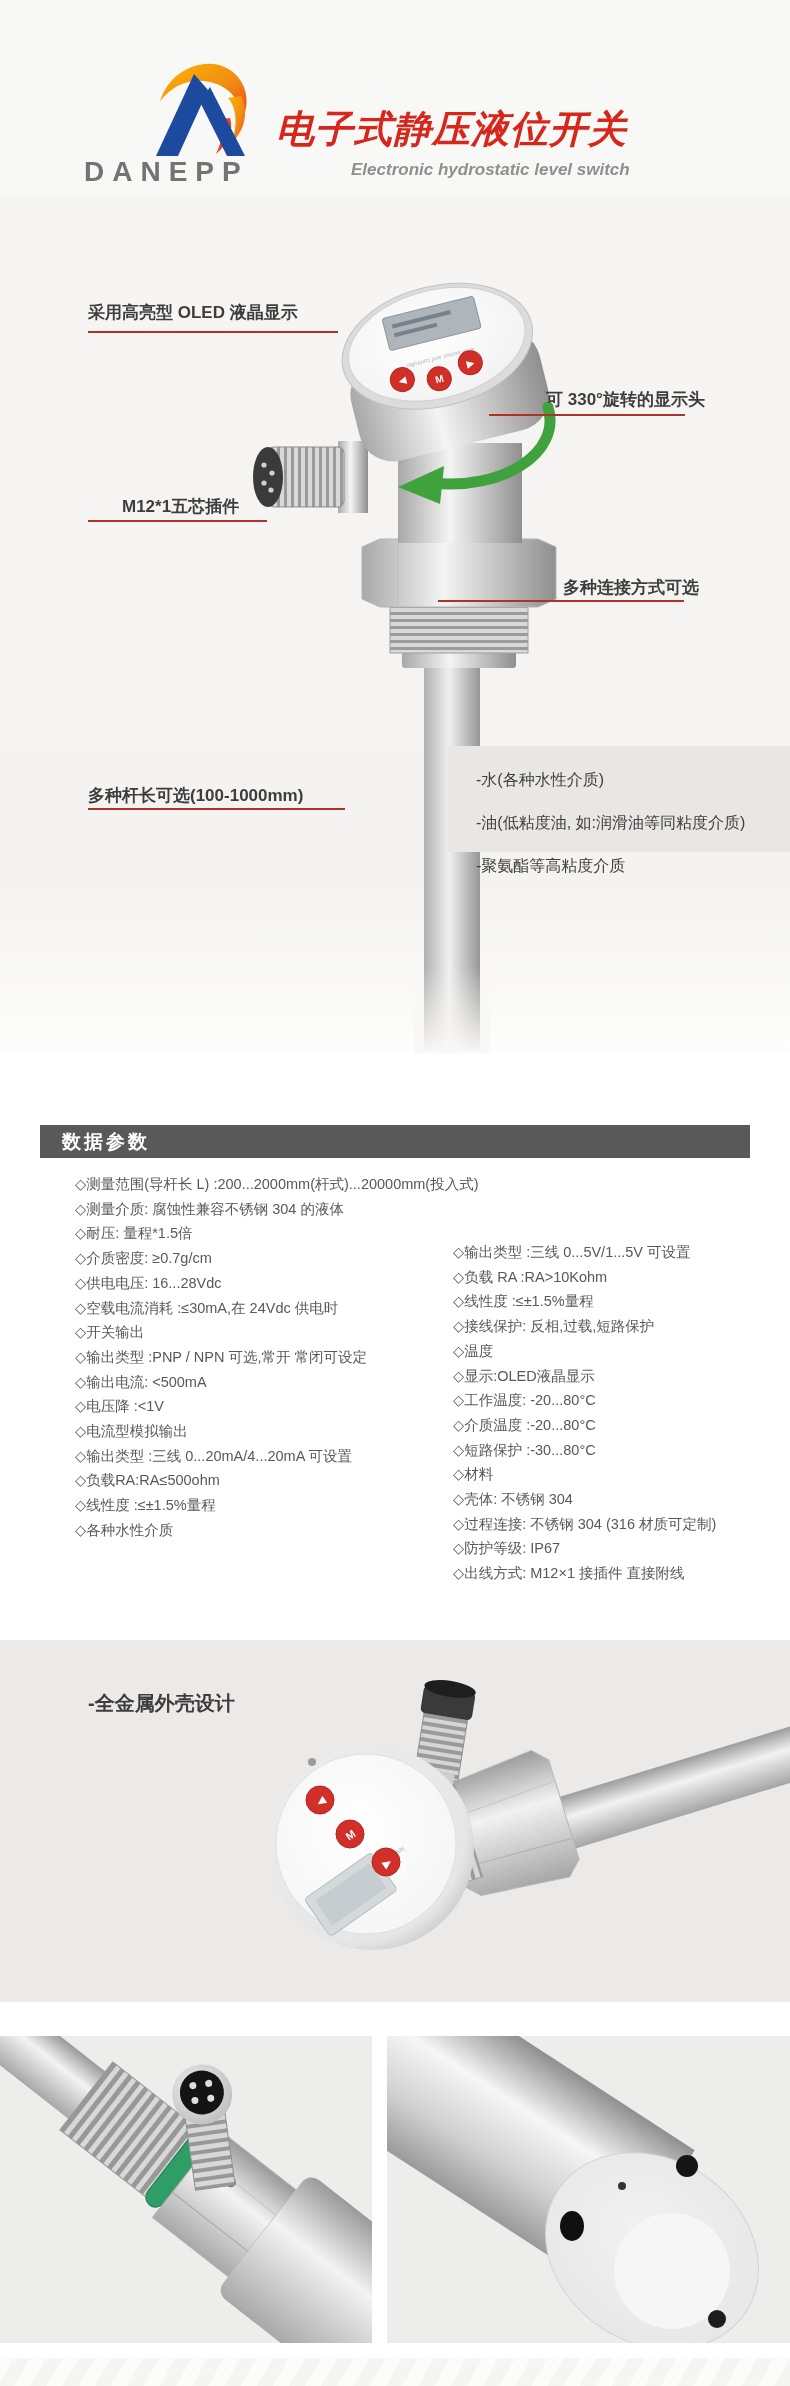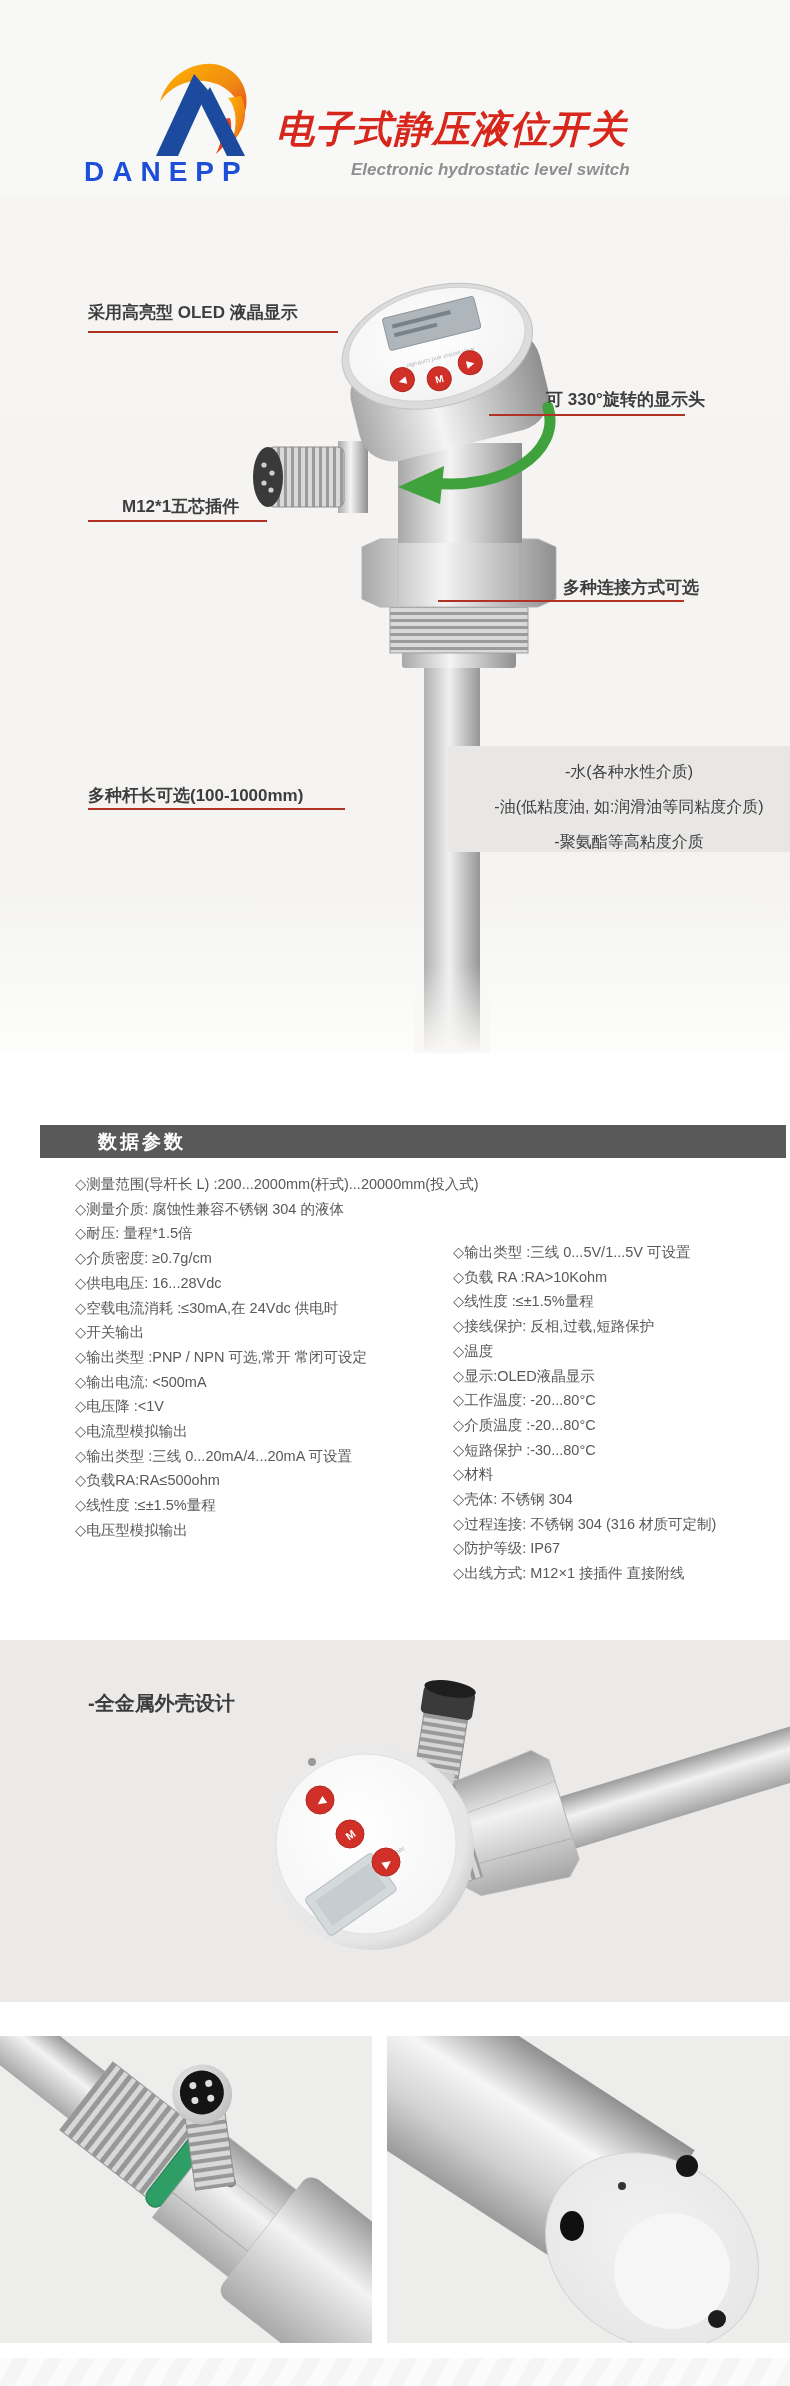--- a/index.html
+++ b/index.html
@@ -2,35 +2,35 @@
 <html><head>
 <meta charset="utf-8">
 <style>
   html,body{margin:0;padding:0;background:#ffffff;}
   body{font-family:"Liberation Sans","DejaVu Sans",sans-serif;}
   .page{position:relative;width:790px;height:2386px;margin:0 auto;background:#ffffff;overflow:hidden;}
   .abs{position:absolute;}
 
   
   .header{left:0;top:0;width:790px;height:195px;background:#f8f8f7;}
-  .brand-text{left:84px;top:156px;width:210px;font-size:28px;font-weight:bold;letter-spacing:8px;color:#1d4ed8;}
+  .brand-text{left:84px;top:156px;width:210px;font-size:28px;font-weight:bold;letter-spacing:8px;color:#737373;}
   .main-title{left:276px;top:104px;font-size:38px;font-weight:bold;font-style:italic;color:#d7261c;letter-spacing:1px;white-space:nowrap;}
   .sub-title{left:351px;top:160px;font-size:17px;font-weight:bold;font-style:italic;color:#8f8f8f;white-space:nowrap;}
 
   
   .hero{left:0;top:195px;width:790px;height:858px;background:linear-gradient(#f6f5f4 0%,#f4f3f1 80%,#fdfdfc 100%);}
   .callout{font-size:17px;color:#3d3d3d;white-space:nowrap;font-weight:bold;}
   .redline{height:2px;background:#b03226;}
   .media-box{left:448px;top:551px;width:342px;height:106px;background:#e8e7e6;}
-  .media-box .line{margin:0;padding-left:20px;line-height:35px;font-size:16px;color:#404040;white-space:nowrap;text-align:center;}
+  .media-box .line{margin:8px;padding-left:20px;line-height:35px;font-size:16px;color:#404040;white-space:nowrap;}
   .media-box .line:first-child{padding-top:8px;}
 
   
   .specs-bg{left:0;top:1053px;width:790px;height:587px;background:#ffffff;}
-  .specs-bar{left:40px;top:1125px;width:710px;height:33px;background:#595959;padding-left:36px;}
+  .specs-bar{left:40px;top:1125px;width:710px;height:33px;background:#595959;}
   .specs-bar-label{padding-left:22px;line-height:33px;font-size:19px;font-weight:bold;letter-spacing:3px;color:#ffffff;}
   .spec-col{font-size:14.5px;color:#595959;}
   .spec-col .spec-line{line-height:24.7px;white-space:nowrap;}
   .spec-left{left:75px;top:1172px;width:380px;}
   .spec-right{left:453px;top:1240px;width:330px;}
 
   
   .metal{left:0;top:1640px;width:790px;height:362px;background:#ebeae9;}
   .metal-label{left:88px;top:50px;font-size:20px;font-weight:bold;color:#3c3c3c;white-space:nowrap;}
 
@@ -192,21 +192,21 @@
       <div class="spec-line">◇供电电压: 16...28Vdc</div>
       <div class="spec-line">◇空载电流消耗 :≤30mA,在 24Vdc 供电时</div>
       <div class="spec-line">◇开关输出</div>
       <div class="spec-line">◇输出类型 :PNP / NPN 可选,常开 常闭可设定</div>
       <div class="spec-line">◇输出电流: &lt;500mA</div>
       <div class="spec-line">◇电压降 :&lt;1V</div>
       <div class="spec-line">◇电流型模拟输出</div>
       <div class="spec-line">◇输出类型 :三线 0...20mA/4...20mA 可设置</div>
       <div class="spec-line">◇负载RA:RA≤500ohm</div>
       <div class="spec-line">◇线性度 :≤±1.5%量程</div>
-      <div class="spec-line">◇电压型模拟输出</div>
+      <div class="spec-line">◇各种水性介质</div>
     </div>
 
   <div class="abs spec-col spec-right">
       <div class="spec-line">◇输出类型 :三线 0...5V/1...5V 可设置</div>
       <div class="spec-line">◇负载 RA :RA&gt;10Kohm</div>
       <div class="spec-line">◇线性度 :≤±1.5%量程</div>
       <div class="spec-line">◇接线保护: 反相,过载,短路保护</div>
       <div class="spec-line">◇温度</div>
       <div class="spec-line">◇显示:OLED液晶显示</div>
       <div class="spec-line">◇工作温度: -20...80°C</div>

